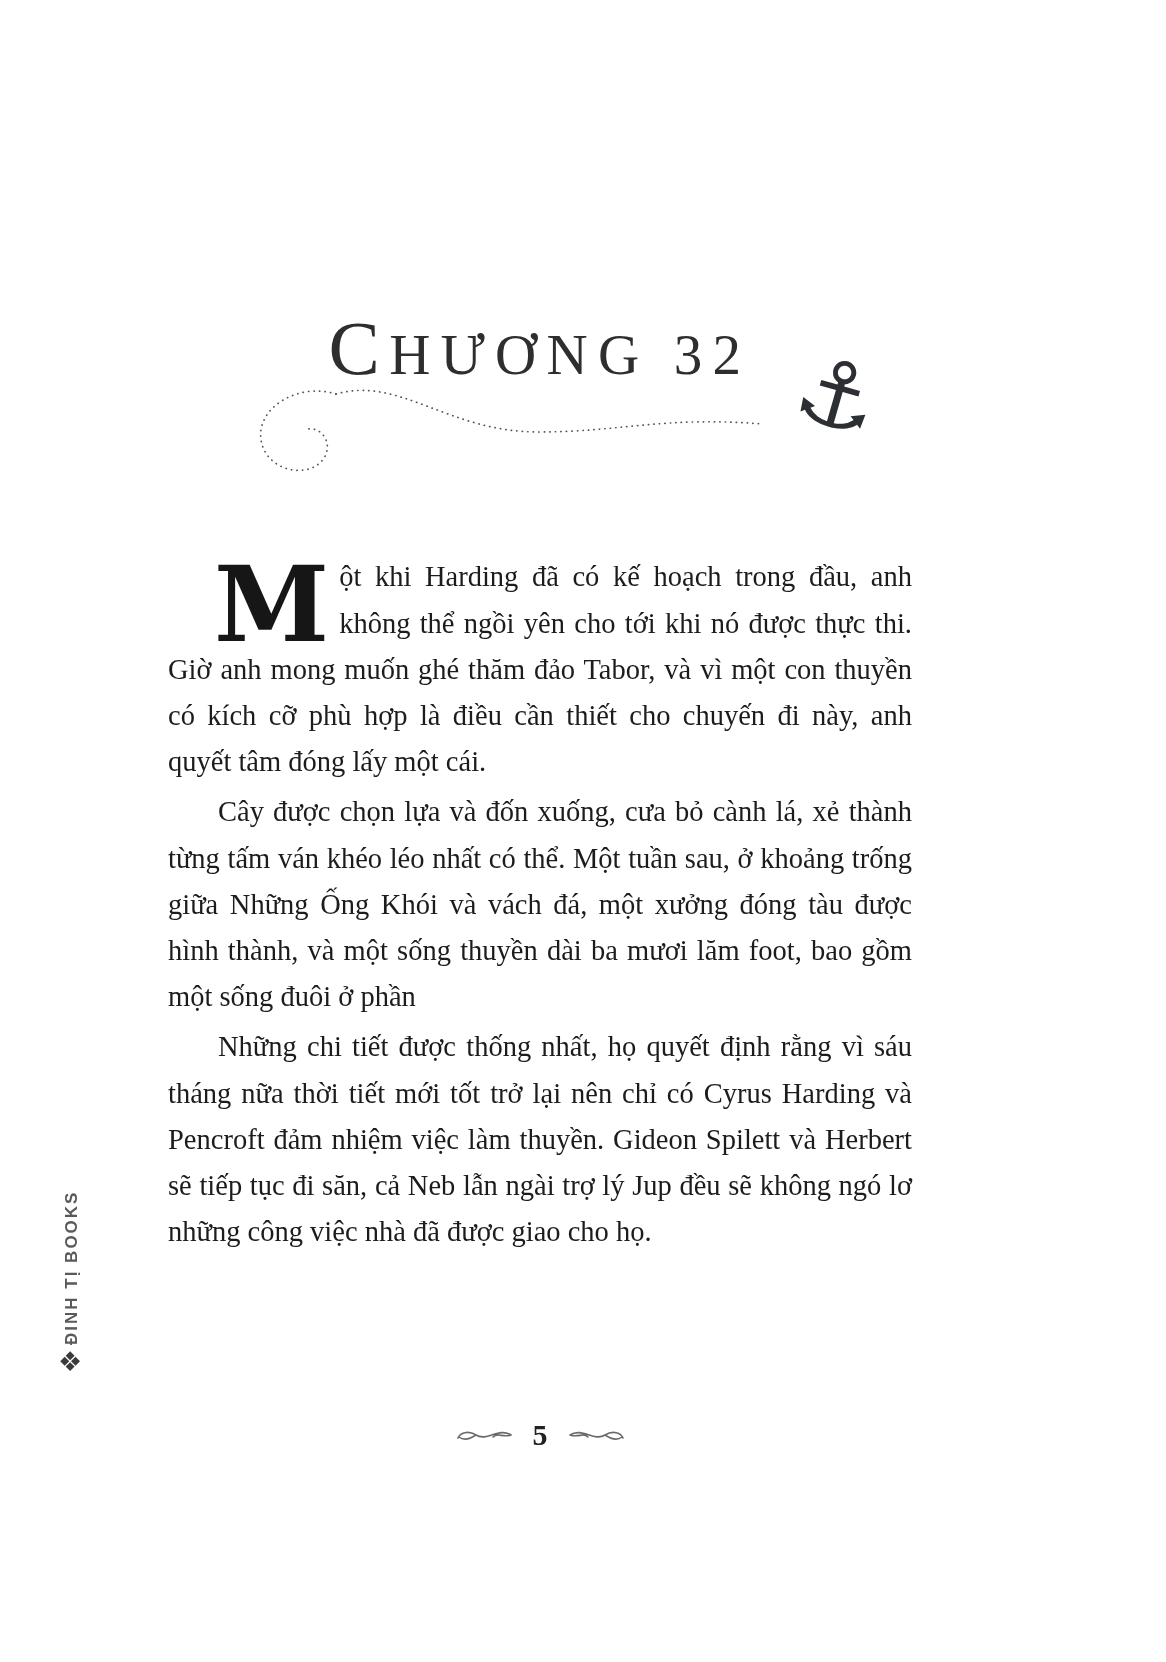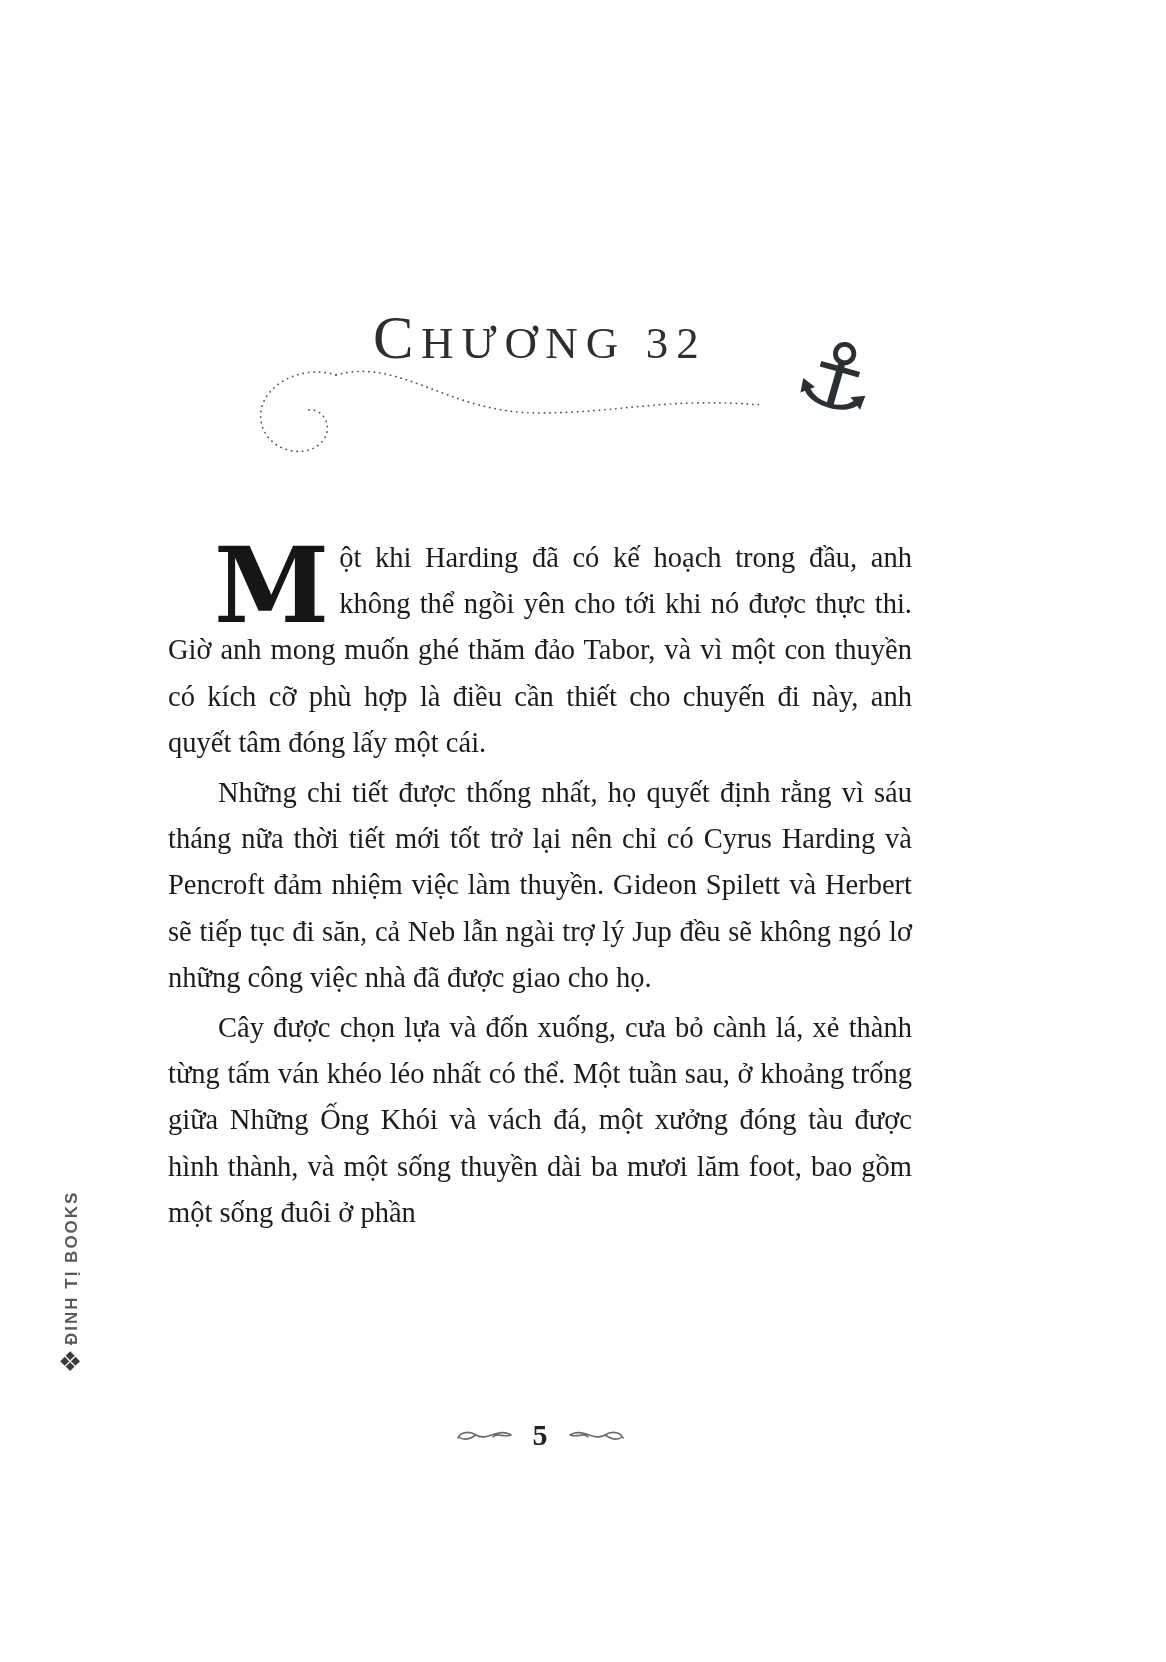--- a/index.html
+++ b/index.html
@@ -22,21 +22,21 @@
     top: 0;
     width: 744px;
   }
   
   .chapter-head {
     margin-top: 302px;
     text-align: center;
   }
   .chapter-title {
     font-family: "Liberation Serif", serif;
-    font-size: 45px;
+    font-size: 57px;
     font-weight: 400;
     color: #2e2e2e;
     letter-spacing: 0.18em;
     text-transform: uppercase;
     line-height: 1.2;
   }
   .chapter-title::first-letter {
     font-size: 1.35em;
     letter-spacing: 0.12em;
   }
@@ -145,22 +145,22 @@
           <path d="M96,20 C160,2 208,58 298,58 C382,58 424,42 522,50" fill="none" stroke="#555555" stroke-width="1.7" stroke-dasharray="0.3 5.2" stroke-linecap="round"></path>
         </svg>
         <span class="anchor-glyph">⚓</span>
       </div>
     </div>
 
     <div class="body-text">
       <p>
         <span class="dropcap">M</span><span>ột khi Harding đã có kế hoạch trong đầu, anh không thể ngồi yên cho tới khi nó được thực thi. Giờ anh mong muốn ghé thăm đảo Tabor, và vì một con thuyền có kích cỡ phù hợp là điều cần thiết cho chuyến đi này, anh quyết tâm đóng lấy một cái.</span>
       </p>
+      <p class="para-indent">Cây được chọn lựa và đốn xuống, cưa bỏ cành lá, xẻ thành từng tấm ván khéo léo nhất có thể. Một tuần sau, ở khoảng trống giữa Những Ống Khói và vách đá, một xưởng đóng tàu được hình thành, và một sống thuyền dài ba mươi lăm foot, bao gồm một sống đuôi ở phần</p>
       <p class="para-indent">Những chi tiết được thống nhất, họ quyết định rằng vì sáu tháng nữa thời tiết mới tốt trở lại nên chỉ có Cyrus Harding và Pencroft đảm nhiệm việc làm thuyền. Gideon Spilett và Herbert sẽ tiếp tục đi săn, cả Neb lẫn ngài trợ lý Jup đều sẽ không ngó lơ những công việc nhà đã được giao cho họ.</p>
-      <p class="para-indent">Cây được chọn lựa và đốn xuống, cưa bỏ cành lá, xẻ thành từng tấm ván khéo léo nhất có thể. Một tuần sau, ở khoảng trống giữa Những Ống Khói và vách đá, một xưởng đóng tàu được hình thành, và một sống thuyền dài ba mươi lăm foot, bao gồm một sống đuôi ở phần</p>
     </div>
 
   </div>
 
   <div class="footer">
     <svg class="flourish" width="58" height="22" viewBox="0 0 58 22">
       <path d="M56,11 C44,3 32,18 21,11 C13,6 5,9 3,14 M21,11 C15,15 9,17 4,13 M56,11 C48,14 42,8 38,13" fill="none" stroke="#6a6a6a" stroke-width="1.6" stroke-linecap="round"></path>
     </svg>
     <span class="page-number">5</span>
     <svg class="flourish right" width="58" height="22" viewBox="0 0 58 22">

